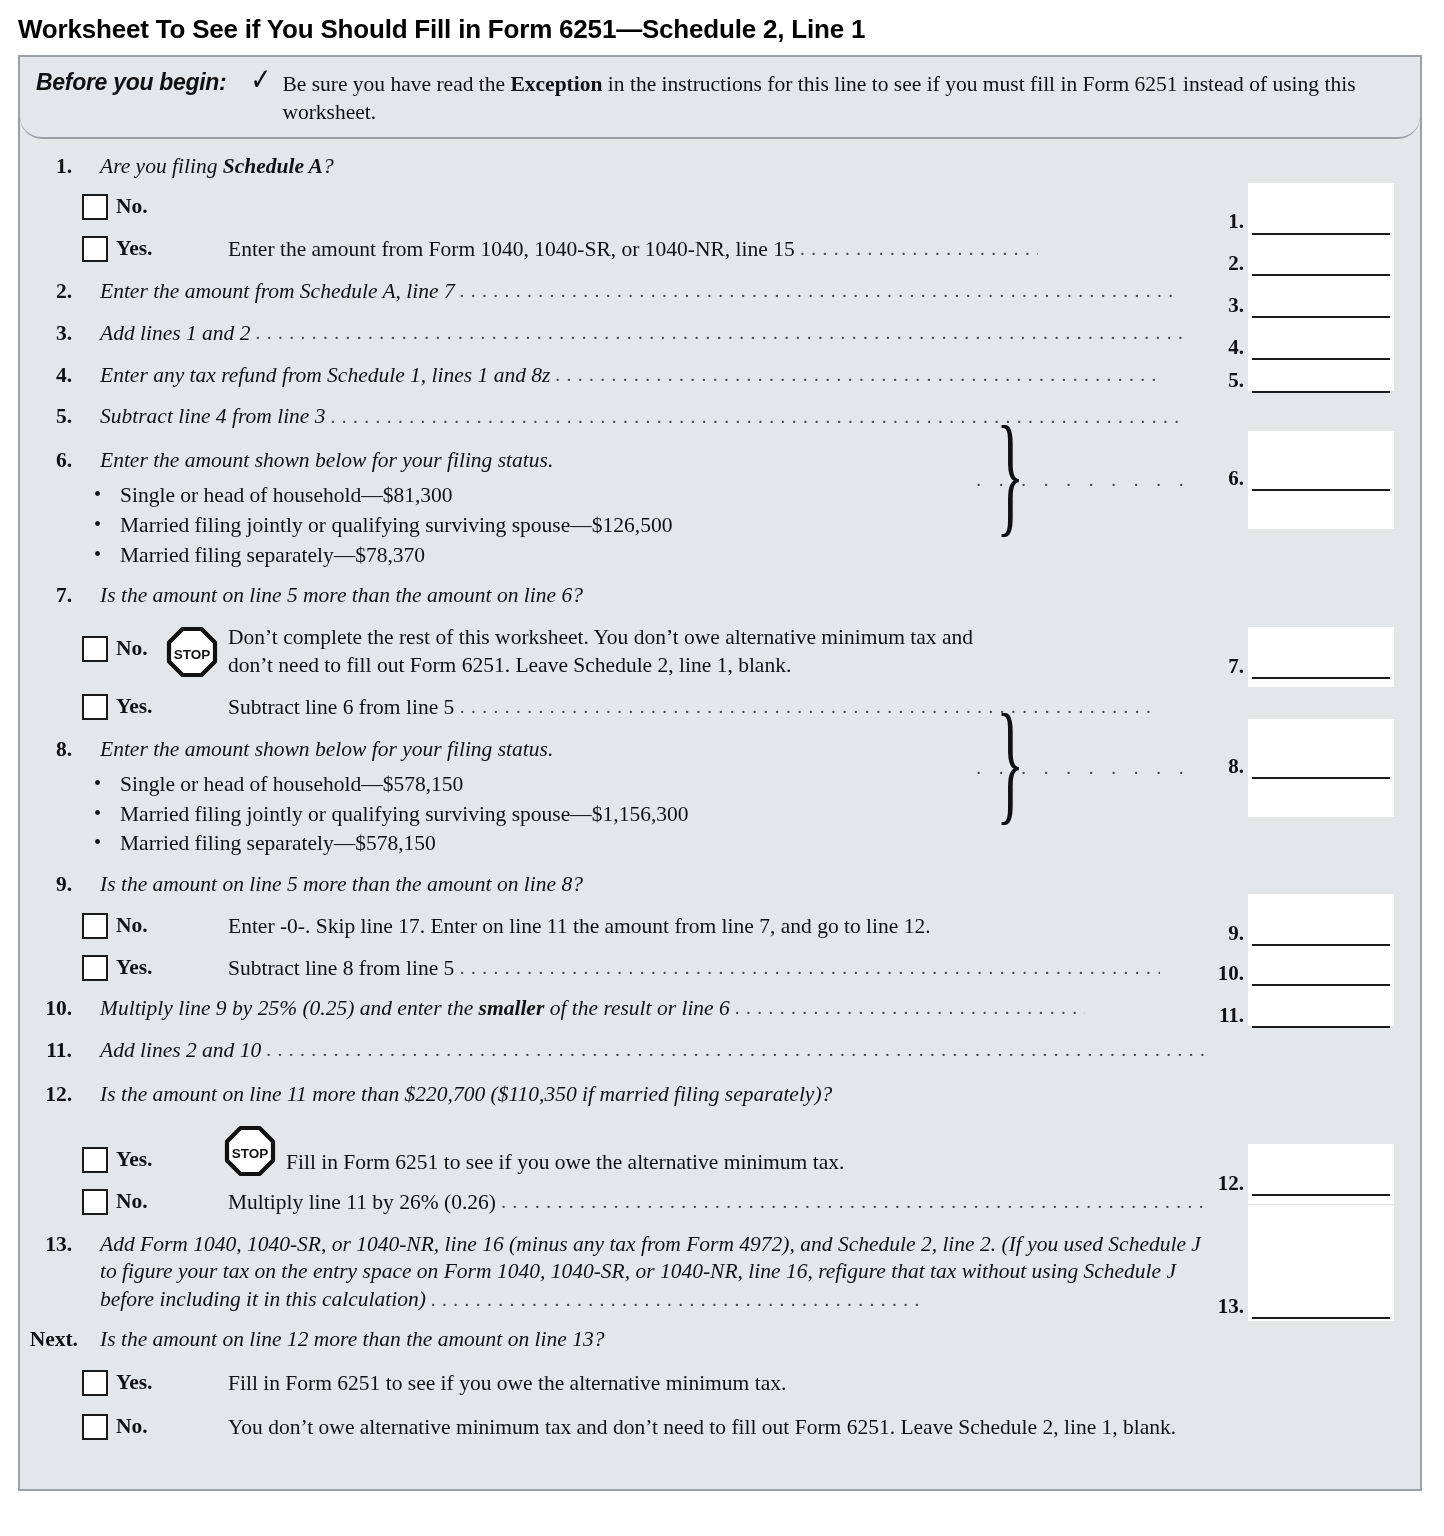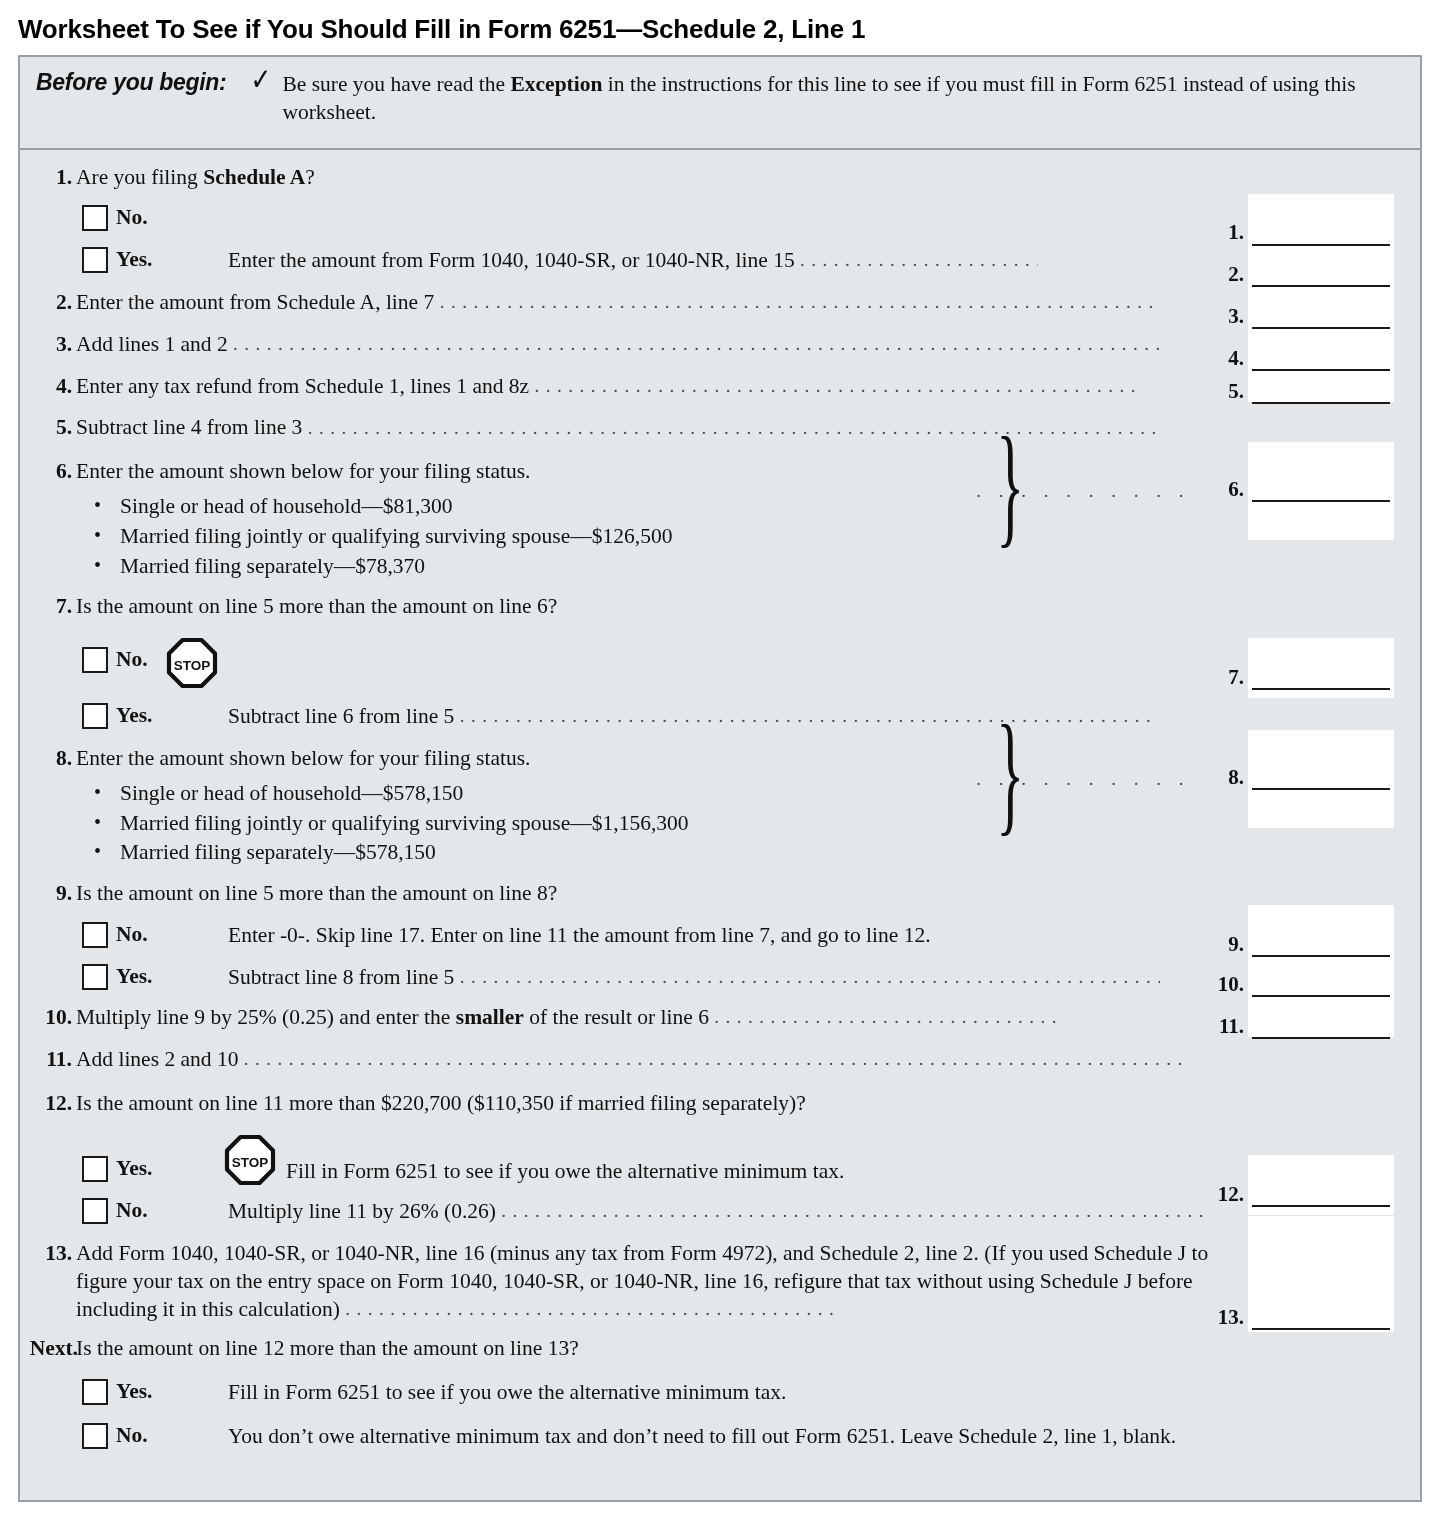--- a/index.html
+++ b/index.html
@@ -30,22 +30,23 @@
     margin: 0 22px 0 18px;
     background: #e3e7ea;
     border: 2px solid #9aa0a6;
     box-sizing: border-box;
   }
 
   
   .begin-band {
     display: flex;
     align-items: flex-start;
-    padding: 10px 14px 21px 16px;
+    padding: 10px 14px 10px 16px;
     border-bottom: 2px solid #9aa0a6;
+    border-radius: 22px;
   }
   .begin-label {
     font-family: "Liberation Sans", sans-serif;
     font-weight: bold;
     font-style: italic;
     font-size: 23px;
     white-space: nowrap;
     padding-top: 2px;
     letter-spacing: -0.3px;
   }
@@ -103,22 +104,23 @@
     padding: 0 200px 0 0;
   }
   .num {
     position: absolute;
     left: 10px;
     width: 42px;
     text-align: right;
     font-weight: bold;
   }
   .rowtext {
-    margin-left: 56px;
+    margin-left: 80px;
     display: block;
+    font-style: italic;
   }
   .q { margin-top: 11px; margin-bottom: 4px; }
   .q .rowtext { position: relative; }
 
   .leader {
     display: inline-block;
     overflow: hidden;
     white-space: nowrap;
     vertical-align: bottom;
     letter-spacing: 6.5px;
@@ -316,20 +318,21 @@
 
     <div class="choice" style="margin-top:8px;">
       <div class="cbox" style="margin-top:18px;"></div>
       <div class="cword" style="width:46px;padding-top:18px;">No.</div>
       <div class="stop" style="margin-top:8px;">
         <svg width="52" height="52" viewBox="0 0 52 52" aria-hidden="true">
           <polygon points="16.5,3 35.5,3 49,16.5 49,35.5 35.5,49 16.5,49 3,35.5 3,16.5" fill="#ffffff" stroke="#111111" stroke-width="4.2" stroke-linejoin="round"></polygon>
           <text x="26" y="32.5" text-anchor="middle" font-family="Liberation Sans, sans-serif" font-size="13.5" font-weight="bold" fill="#111111">STOP</text>
         </svg>
       </div>
+      <div class="ctext" style="max-width:790px;margin-left:10px;padding-top:6px;">Don’t complete the rest of this worksheet. You don’t owe alternative minimum tax and don’t need to fill out Form 6251. Leave Schedule 2, line 1, blank.</div>
     </div>
 
     <div class="choice" style="margin-top:10px;">
       <div class="cbox"></div>
       <div class="cword" style="width:112px;">Yes.</div>
       <div class="ctext"><span>Subtract line 6 from line 5</span> <span class="leader" style="width:694px;">............................................................................................</span></div>
     </div>
 
     <div class="row" style="margin-top:14px;">
       <span class="num">8.</span>

